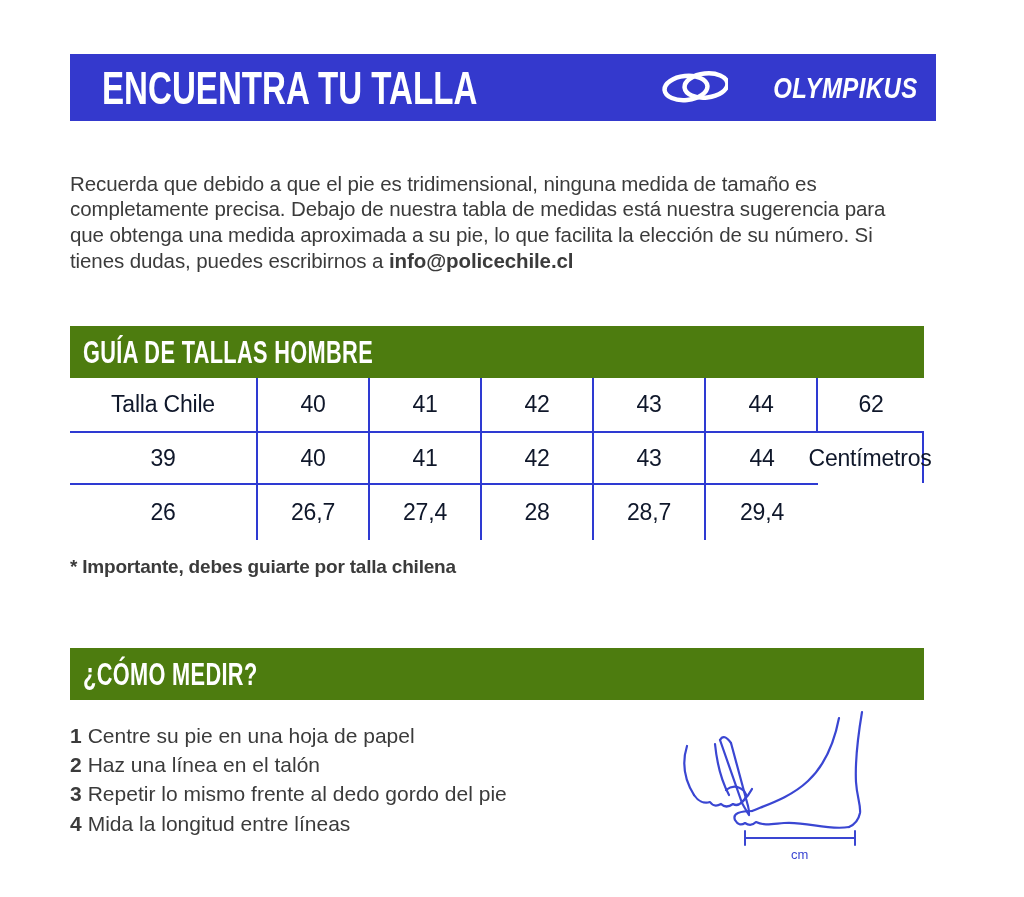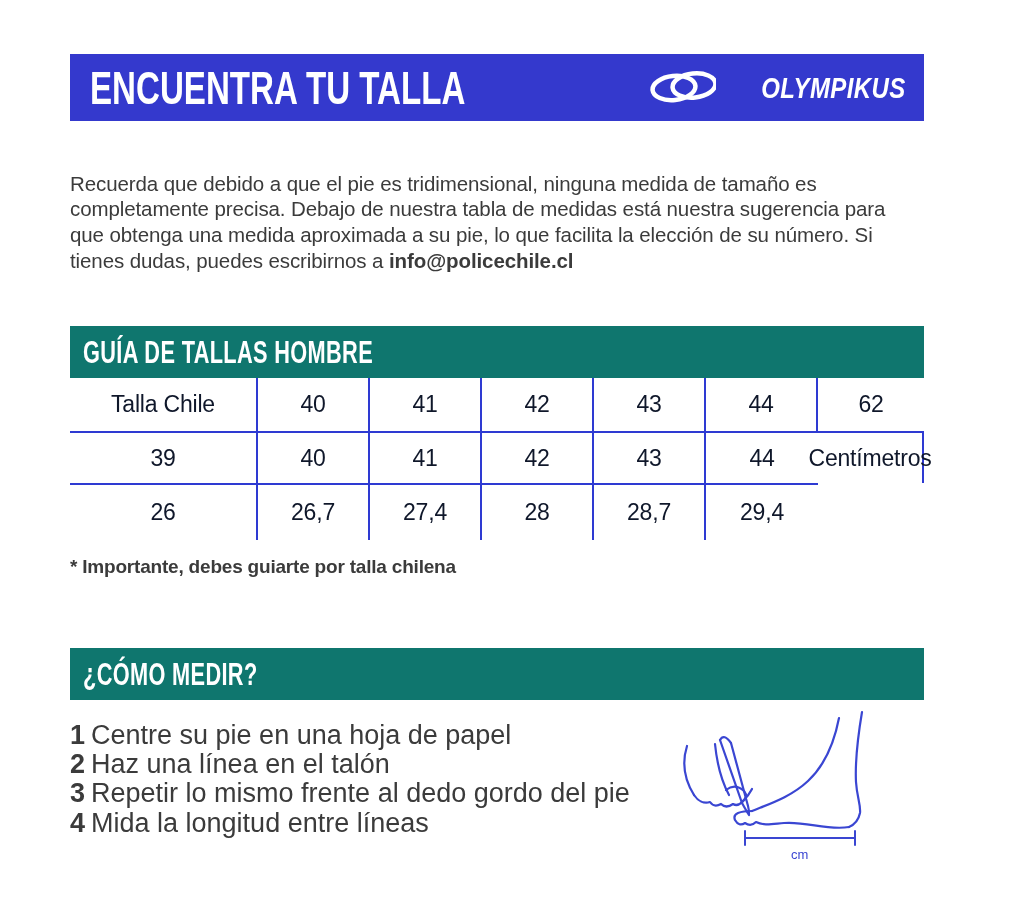--- a/index.html
+++ b/index.html
@@ -7,21 +7,21 @@
     position:relative;
     width:1024px;height:897px;
     background:#ffffff;
     font-family:"Liberation Sans", sans-serif;
     color:#3b3b3b;
     overflow:hidden;
   }
   
   .header-bar{
     position:absolute;left:70px;top:54px;width:854px;height:67px;
-    background:#3439cd;display:flex;align-items:center;justify-content:space-between;
+    background:#3439cd;display:flex;align-items:center;justify-content:space-between;padding-left:12px;
   }
   .header-title{
     font-size:46px;font-weight:bold;color:#ffffff;letter-spacing:0px;
     transform:scaleX(0.72);transform-origin:0 50%;
     margin-left:20px;white-space:nowrap;line-height:1;
   }
   .brand{
     display:flex;align-items:center;margin-right:18px;gap:9px;
   }
   .brand-text{
@@ -31,21 +31,21 @@
   }
   
   .intro{
     position:absolute;left:70px;top:150px;width:848px;
     font-size:20.5px;line-height:25.8px;letter-spacing:-0.1px;
   }
   .intro b{font-weight:bold;}
   
   .section-bar{
     position:absolute;left:70px;width:854px;height:52px;
-    background:#0f766e;display:flex;align-items:center;
+    background:#4d7c0f;display:flex;align-items:center;
   }
   .bar-guide{top:326px;}
   .bar-how{top:648px;}
   .section-title{
     font-size:32px;font-weight:bold;color:#ffffff;
     transform:scaleX(0.68);transform-origin:0 50%;
     margin-left:13px;white-space:nowrap;line-height:1;letter-spacing:0.5px;
   }
   
   .size-table{
@@ -61,21 +61,21 @@
   .cell.v{border-right:2px solid #2e3ad2;}
   .cell.h{border-top:2px solid #2e3ad2;}
   
   .note{
     position:absolute;left:70px;top:556px;
     font-size:19px;font-weight:bold;letter-spacing:-0.2px;
   }
   
   .steps{
     position:absolute;left:70px;top:721px;
-    font-size:27px;line-height:29.2px;
+    font-size:21px;line-height:29.2px;
   }
   .step b{font-weight:bold;margin-right:6px;}
   
   .illustration{
     position:absolute;left:665px;top:702px;width:290px;height:165px;
   }
 </style>
 </head>
 <body>
 

